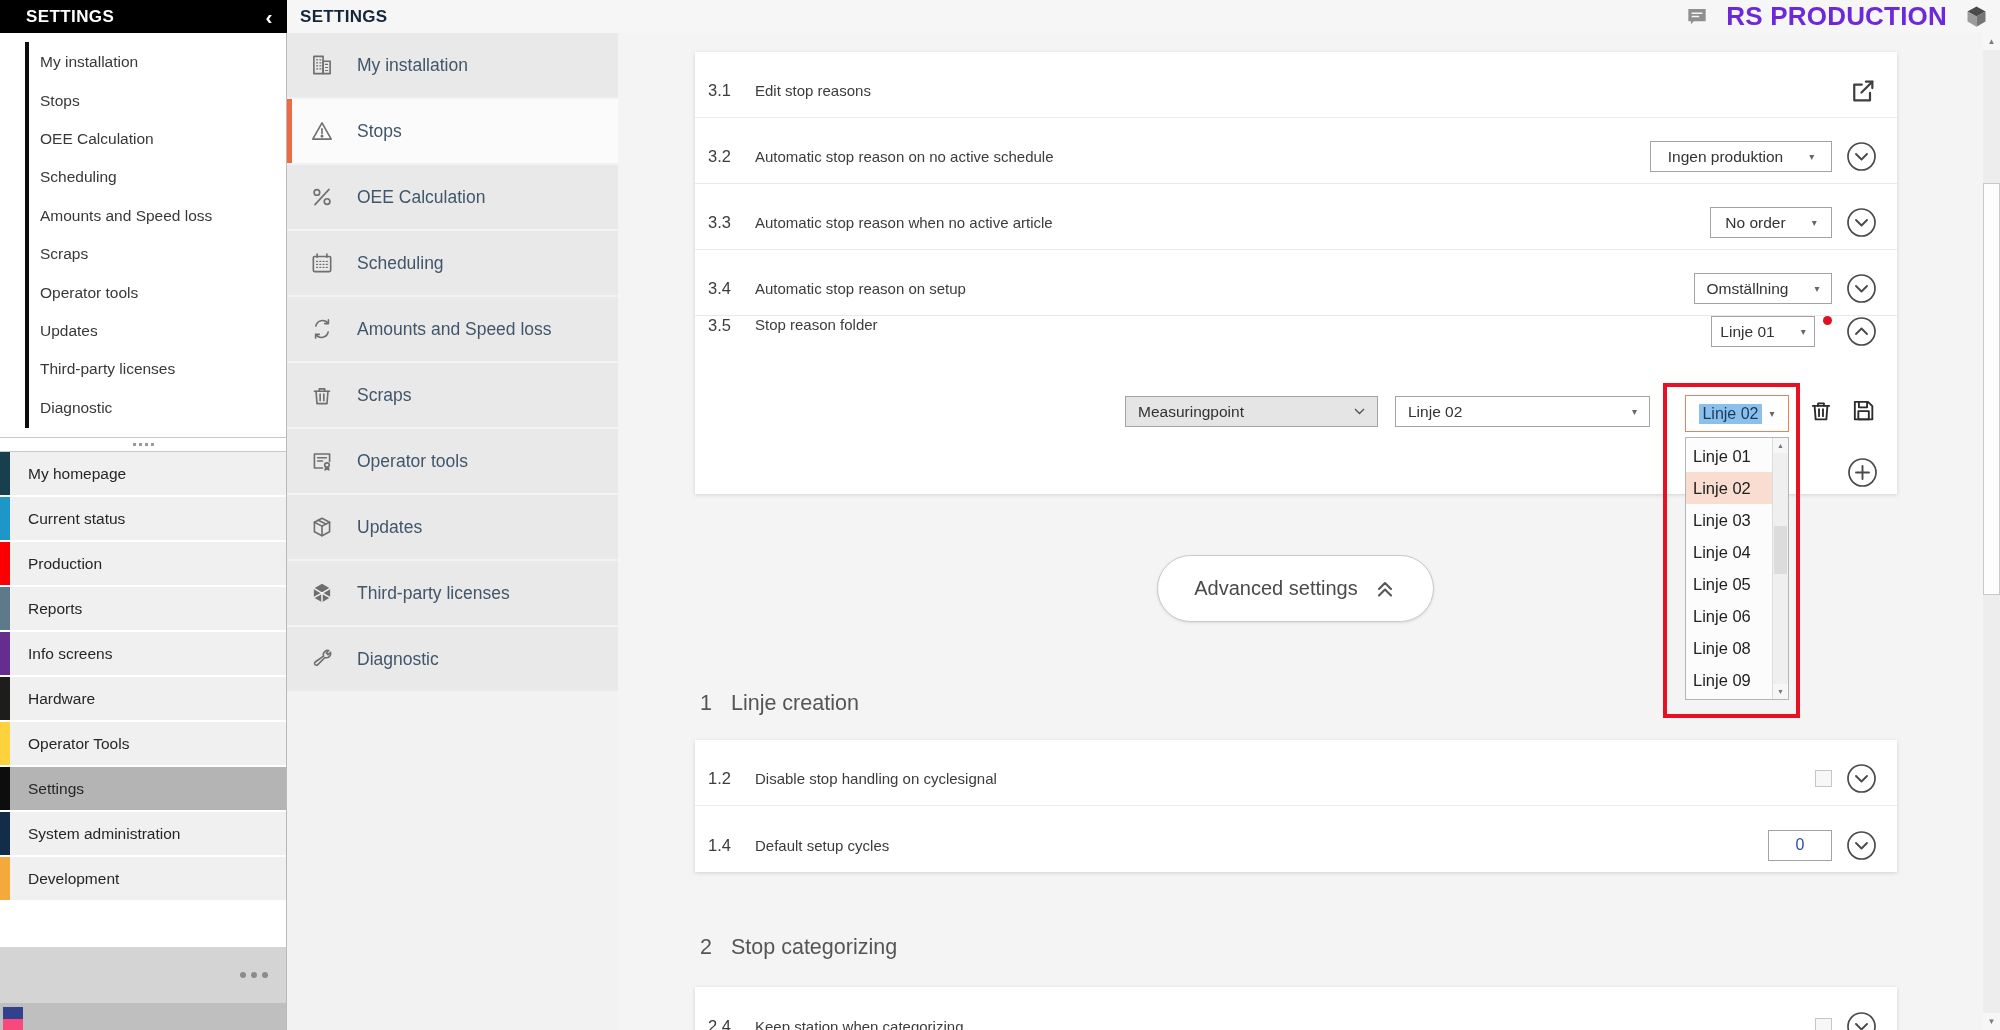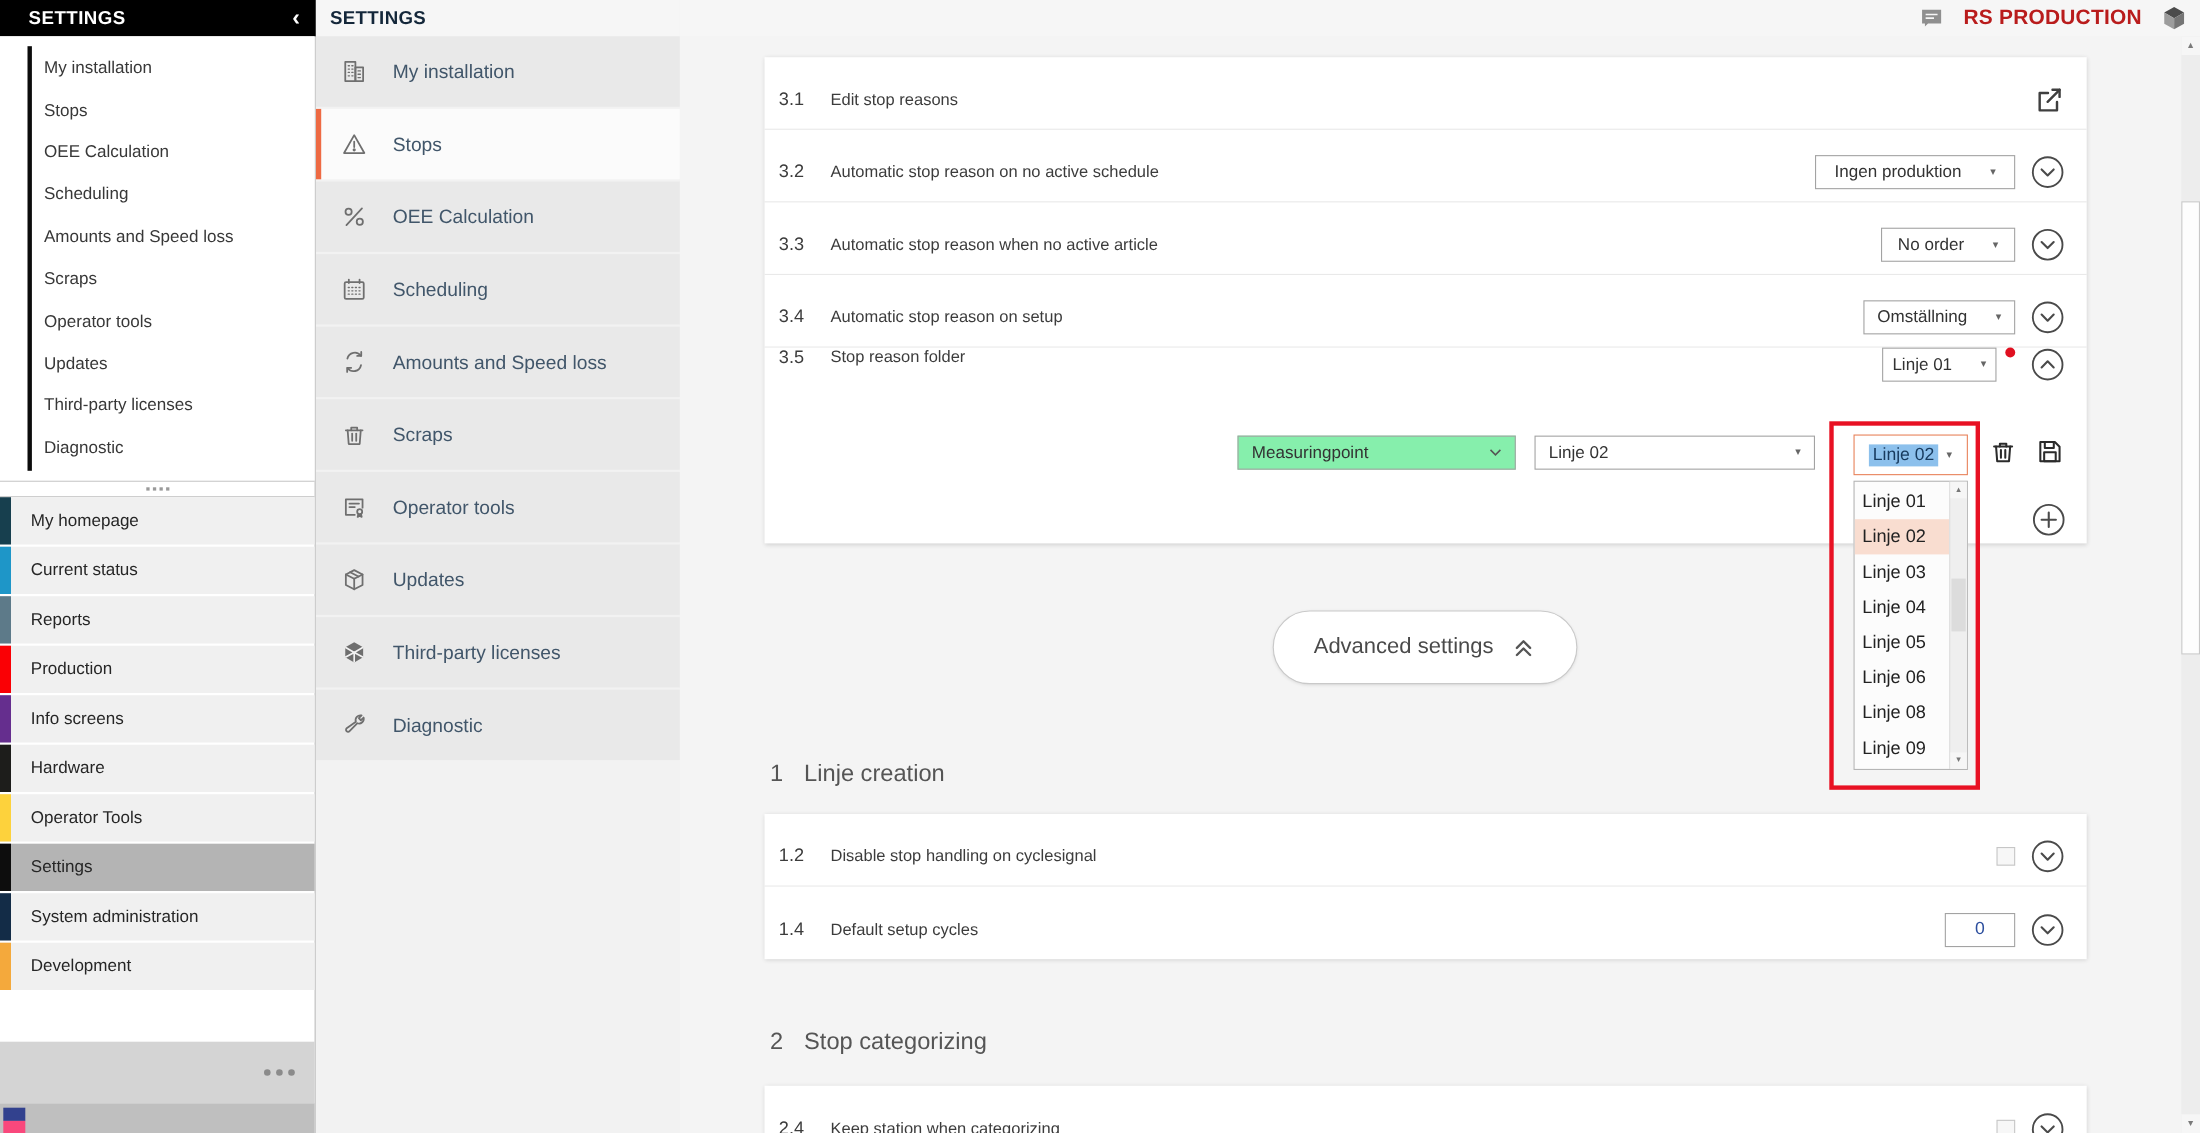--- a/index.html
+++ b/index.html
@@ -33,21 +33,21 @@
 
 #snav{position:absolute;top:0;bottom:0;left:287px;width:331px;background:#f2f2f2;z-index:4}
 #snav-title{height:33px;display:flex;align-items:center;padding-left:13px;font-size:17px;font-weight:bold;color:#14273a;letter-spacing:.3px;background:#f6f6f6}
 #snav li{height:64px;margin-bottom:2px;background:#e9e9e9;display:flex;align-items:center;padding-left:22px;gap:22px;cursor:pointer}
 #snav li.sel{background:#fbfbfb;border-left:5px solid #ee6a43;padding-left:17px}
 #snav .nlab{font-size:17.5px;color:#41566a}
 
 
 #main{position:absolute;top:0;bottom:0;left:618px;right:0;background:#f4f4f4;overflow:hidden}
 #topbar{position:absolute;top:0;left:0;right:0;height:33px;background:#f6f6f6;display:flex;align-items:center;justify-content:flex-end;gap:16px;padding-right:10px;z-index:7}
-#brand{font-size:19px;font-weight:bold;color:#b91c1c;letter-spacing:.2px}
+#brand{font-size:26px;font-weight:bold;color:#6d28d9;letter-spacing:.2px}
 
 .card{position:absolute;left:77px;width:1202px;background:#fff;box-shadow:0 1px 4px rgba(0,0,0,.14)}
 #card1{top:52px}
 #card2{top:740px}
 #card3{top:987px}
 .srow{height:66px;display:flex;align-items:center;border-bottom:1px solid #e9e9e9;padding:12px 20px 0 13px}
 .srow:last-child,.r35-wrap{border-bottom:none}
 .num{width:47px;flex:none;font-size:16.5px;color:#3c3c3c}
 .lab{font-size:15px;color:#3c3c3c}
 .sp{flex:1}
@@ -55,21 +55,21 @@
 .caret{font-size:10px;color:#666;line-height:1}
 .cbtn{width:31px;height:31px;margin-left:14px;flex:none;cursor:pointer}
 .chk{width:17px;height:17px;border:1px solid #c6c6c6;background:#f7f7f7;flex:none;cursor:pointer}
 .numin{width:64px;height:31px;border:1px solid #a3a3a3;background:#fff;text-align:center;font-size:16px;color:#2d4f9e;font-family:inherit}
 
 
 .r35-wrap{height:178px;position:relative}
 .r35-top{height:70px;display:flex;padding:0 20px 0 13px}
 .reddot{width:9px;height:9px;border-radius:50%;background:#e01020;margin-left:8px;flex:none}
 .r35-sub .sel-box{position:absolute;top:80px}
-#mp-sel{left:430px;width:253px;background:#86efac;justify-content:space-between;padding:0 12px}
+#mp-sel{left:430px;width:253px;background:#e5e5e5;justify-content:space-between;padding:0 12px}
 #folder-sel{left:700px;width:255px;justify-content:space-between;padding:0 12px}
 .tool-ic{position:absolute;cursor:pointer}
 
 
 .shead{position:absolute;left:82px;display:flex;gap:19px;font-size:21.5px;color:#555}
 #shead1{top:691px}
 #shead2{top:935px}
 
 
 #adv{position:absolute;left:539px;top:555px;width:277px;height:67px;border:1px solid #c9c9c9;border-radius:34px;background:#fff;display:flex;align-items:center;justify-content:center;gap:15px;font-size:20px;color:#4a4a4a;box-shadow:0 1px 3px rgba(0,0,0,.1);cursor:pointer;z-index:3}
@@ -146,26 +146,26 @@
   <ul id="lsb-bot">
     <li>
         <span class="bar" style="background: rgb(23, 63, 78);"></span>
         <span class="lab">My homepage</span>
       </li>
     <li>
         <span class="bar" style="background: rgb(30, 150, 200);"></span>
         <span class="lab">Current status</span>
       </li>
     <li>
+        <span class="bar" style="background: rgb(250, 0, 5);"></span>
+        <span class="lab">Production</span>
+      </li>
+    <li>
         <span class="bar" style="background: rgb(93, 122, 137);"></span>
         <span class="lab">Reports</span>
-      </li>
-    <li>
-        <span class="bar" style="background: rgb(250, 0, 5);"></span>
-        <span class="lab">Production</span>
       </li>
     <li>
         <span class="bar" style="background: rgb(101, 46, 142);"></span>
         <span class="lab">Info screens</span>
       </li>
     <li>
         <span class="bar" style="background: rgb(29, 29, 27);"></span>
         <span class="lab">Hardware</span>
       </li>
     <li>

